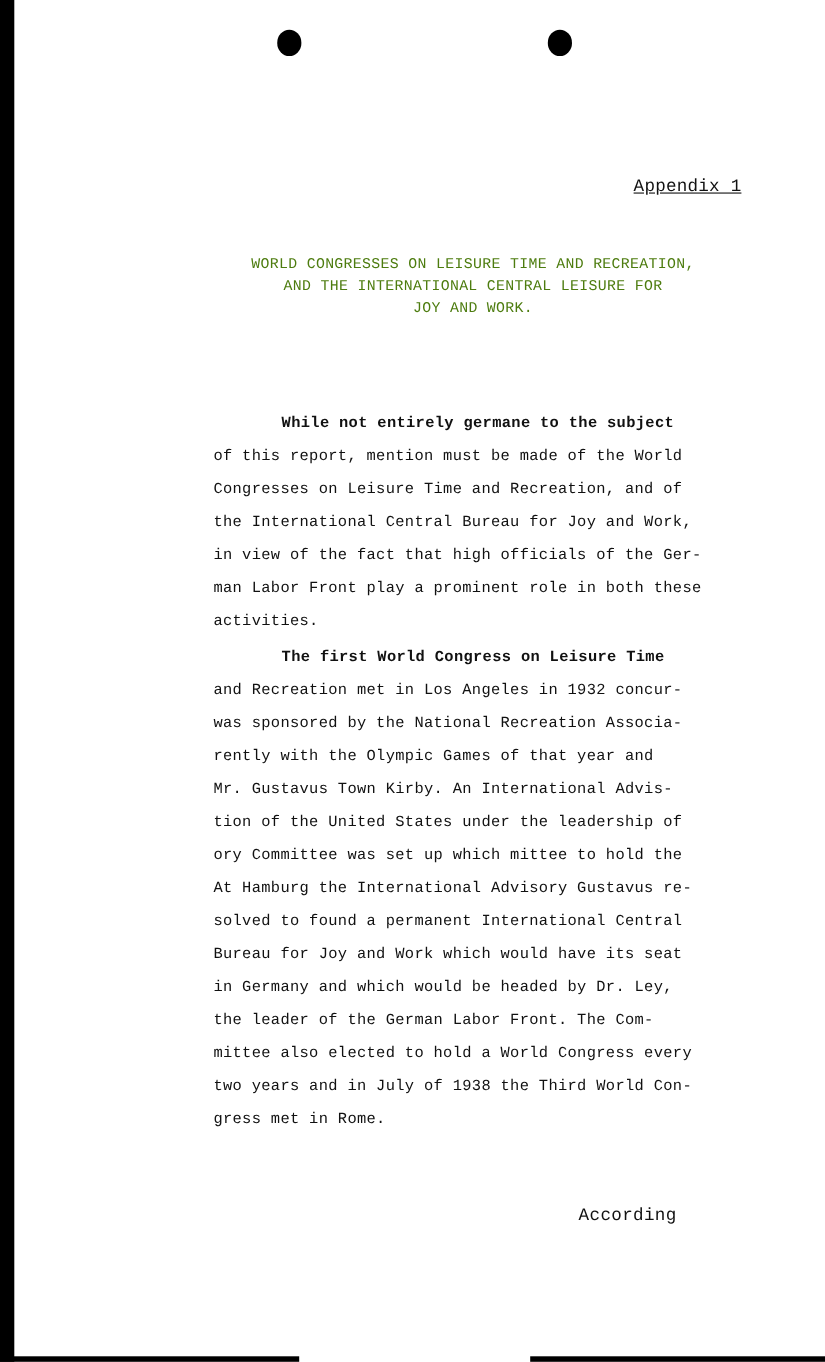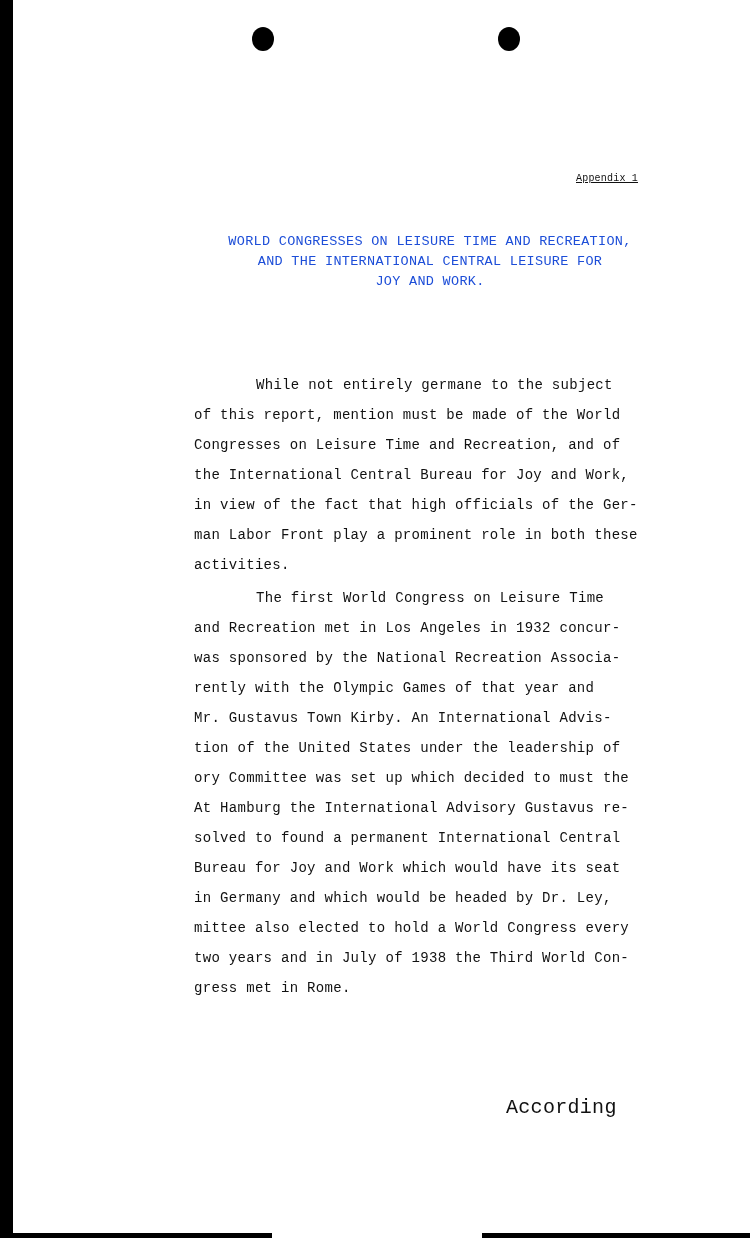--- a/index.html
+++ b/index.html
@@ -35,61 +35,61 @@
     width: 22px; height: 24px;
     border-radius: 50%;
     background: #000;
   }
   .punch-hole.left { left: 252px; top: 27px; }
   .punch-hole.right { left: 498px; top: 27px; }
 
   .appendix-label {
     position: absolute;
     left: 576px;
-    top: 173px;
-    font-size: 10px;
+    top: 161px;
+    font-size: 16px;
     text-decoration: underline;
     letter-spacing: 0.2px;
     white-space: nowrap;
   }
 
   .title {
     position: absolute;
     left: 200px;
     top: 232px;
     width: 460px;
     text-align: center;
     font-size: 13.5px;
     line-height: 20px;
     letter-spacing: 0.3px;
-    color: #1d4ed8;
+    color: #4d7c0f;
   }
   .title div { white-space: nowrap; }
 
   .body-text {
     position: absolute;
     left: 194px;
     width: 470px;
     font-size: 14px;
     letter-spacing: 0.3px;
   }
   .body-text .line {
     height: 30px;
     line-height: 30px;
     white-space: nowrap;
   }
-  .body-text .line.indent { padding-left: 62px; }
+  .body-text .line.indent { padding-left: 62px; font-weight: bold; }
   .para1 { top: 370px; }
   .para2 { top: 583px; }
 
   .catchword {
     position: absolute;
-    left: 506px;
+    left: 526px;
     top: 1096px;
-    font-size: 20px;
+    font-size: 16px;
     white-space: nowrap;
     letter-spacing: 0.3px;
     font-family: Liberation Mono, monospace;
   }
 </style>
 </head>
 <body>
 
 <div class="left-edge"></div>
 <div class="bottom-bar left"></div>
@@ -116,23 +116,24 @@
   <div class="line">activities.</div>
 </div>
 
 <div class="body-text para2">
   <div class="line indent">The first World Congress on Leisure Time</div>
   <div class="line">and Recreation met in Los Angeles in 1932 concur-</div>
   <div class="line">was sponsored by the National Recreation Associa-</div>
   <div class="line">rently with the Olympic Games of that year and</div>
   <div class="line">Mr. Gustavus Town Kirby.   An International Advis-</div>
   <div class="line">tion of the United States under the leadership of</div>
-  <div class="line">ory Committee was set up which decided to must the</div>
+  <div class="line">ory Committee was set up which mittee to hold the</div>
   <div class="line">At Hamburg the International Advisory Gustavus re-</div>
   <div class="line">solved to found a permanent International Central</div>
   <div class="line">Bureau for Joy and Work which would have its seat</div>
   <div class="line">in Germany and which would be headed by Dr. Ley,</div>
+  <div class="line">the leader of the German Labor Front.   The Com-</div>
   <div class="line">mittee also elected to hold a World Congress every</div>
   <div class="line">two years and in July of 1938 the Third World Con-</div>
   <div class="line">gress met in Rome.</div>
 </div>
 
 <div class="catchword">According</div>
 
 </body></html>

